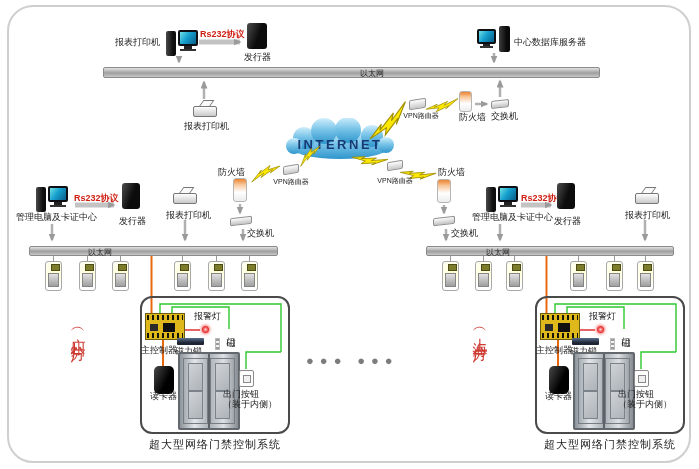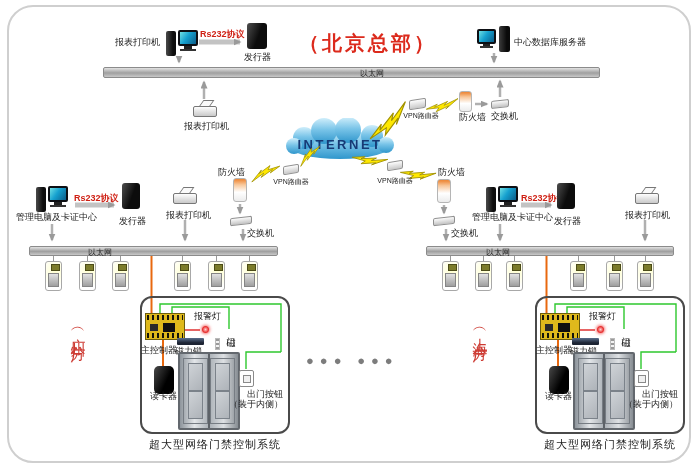--- a/index.html
+++ b/index.html
@@ -3,21 +3,21 @@
 <meta charset="utf-8">
 <style>
   *{margin:0;padding:0;box-sizing:border-box}
   html,body{width:699px;height:469px;background:#fff}
   body{font-family:"Liberation Sans","DejaVu Sans",sans-serif}
   .page{position:relative;width:699px;height:469px;background:#fff;overflow:hidden}
   .frame{position:absolute;left:7px;top:5px;width:684px;height:458px;border:2px solid #cfcfcf;border-radius:26px}
   .lbl{position:absolute;font-size:9px;line-height:1.15;color:#1a1a1a;white-space:nowrap}
   .lbl.tiny{font-size:7px;text-align:center}
   .lbl.red{color:#cf2014;font-weight:bold}
-  .lbl.c{text-align:right}
+  .lbl.c{text-align:left}
   .title{position:absolute;font-size:20px;font-weight:bold;color:#dc2a1c;letter-spacing:3px;white-space:nowrap}
   .vtext{position:absolute;writing-mode:vertical-rl;font-size:15px;color:#cd3a32;letter-spacing:4px;white-space:nowrap}
   .vlbl{position:absolute;writing-mode:vertical-rl;font-size:9px;color:#1a1a1a;letter-spacing:2px}
   .ethbar{position:absolute;background:linear-gradient(180deg,#e2e2e2,#9f9f9f 55%,#c8c8c8);border:1px solid #8b8b8b;border-radius:2px}
   .ethlbl{position:absolute;font-size:8px;color:#222}
   .panel{position:absolute;width:150px;height:138px;border:2px solid #4a4a4a;border-radius:12px;background:transparent}
   .caption{position:absolute;width:150px;text-align:center;font-size:11px;color:#222;letter-spacing:1px}
   .dots{position:absolute;font-size:13px;color:#7c7c7c;letter-spacing:6px;white-space:nowrap}
   
   .pc{position:absolute;width:32px;height:27px}
@@ -163,21 +163,20 @@
       <div class="tw"></div>
       <div class="mn">
         <i></i>
       </div>
       <div class="st"></div>
       <div class="sb"></div>
     </div>
   <div class="lbl red" style="left:200px;top:29px">Rs232协议</div>
   <div class="issuer" style="left:247px;top:23px;width:20px;height:26px"></div>
   <div class="lbl" style="left:244px;top:52px">发行器</div>
-  <div class="title" style="left:299px;top:30px">（北京总部）</div>
   <div class="srv" style="left:477px;top:26px">
       <div class="mn">
         <i></i>
       </div>
       <div class="st"></div>
       <div class="sb"></div>
       <div class="tw"></div>
     </div>
   <div class="lbl" style="left:514px;top:37px">中心数据库服务器</div>
   <div class="ethbar" style="left:103px;top:67px;width:497px;height:11px"></div>

